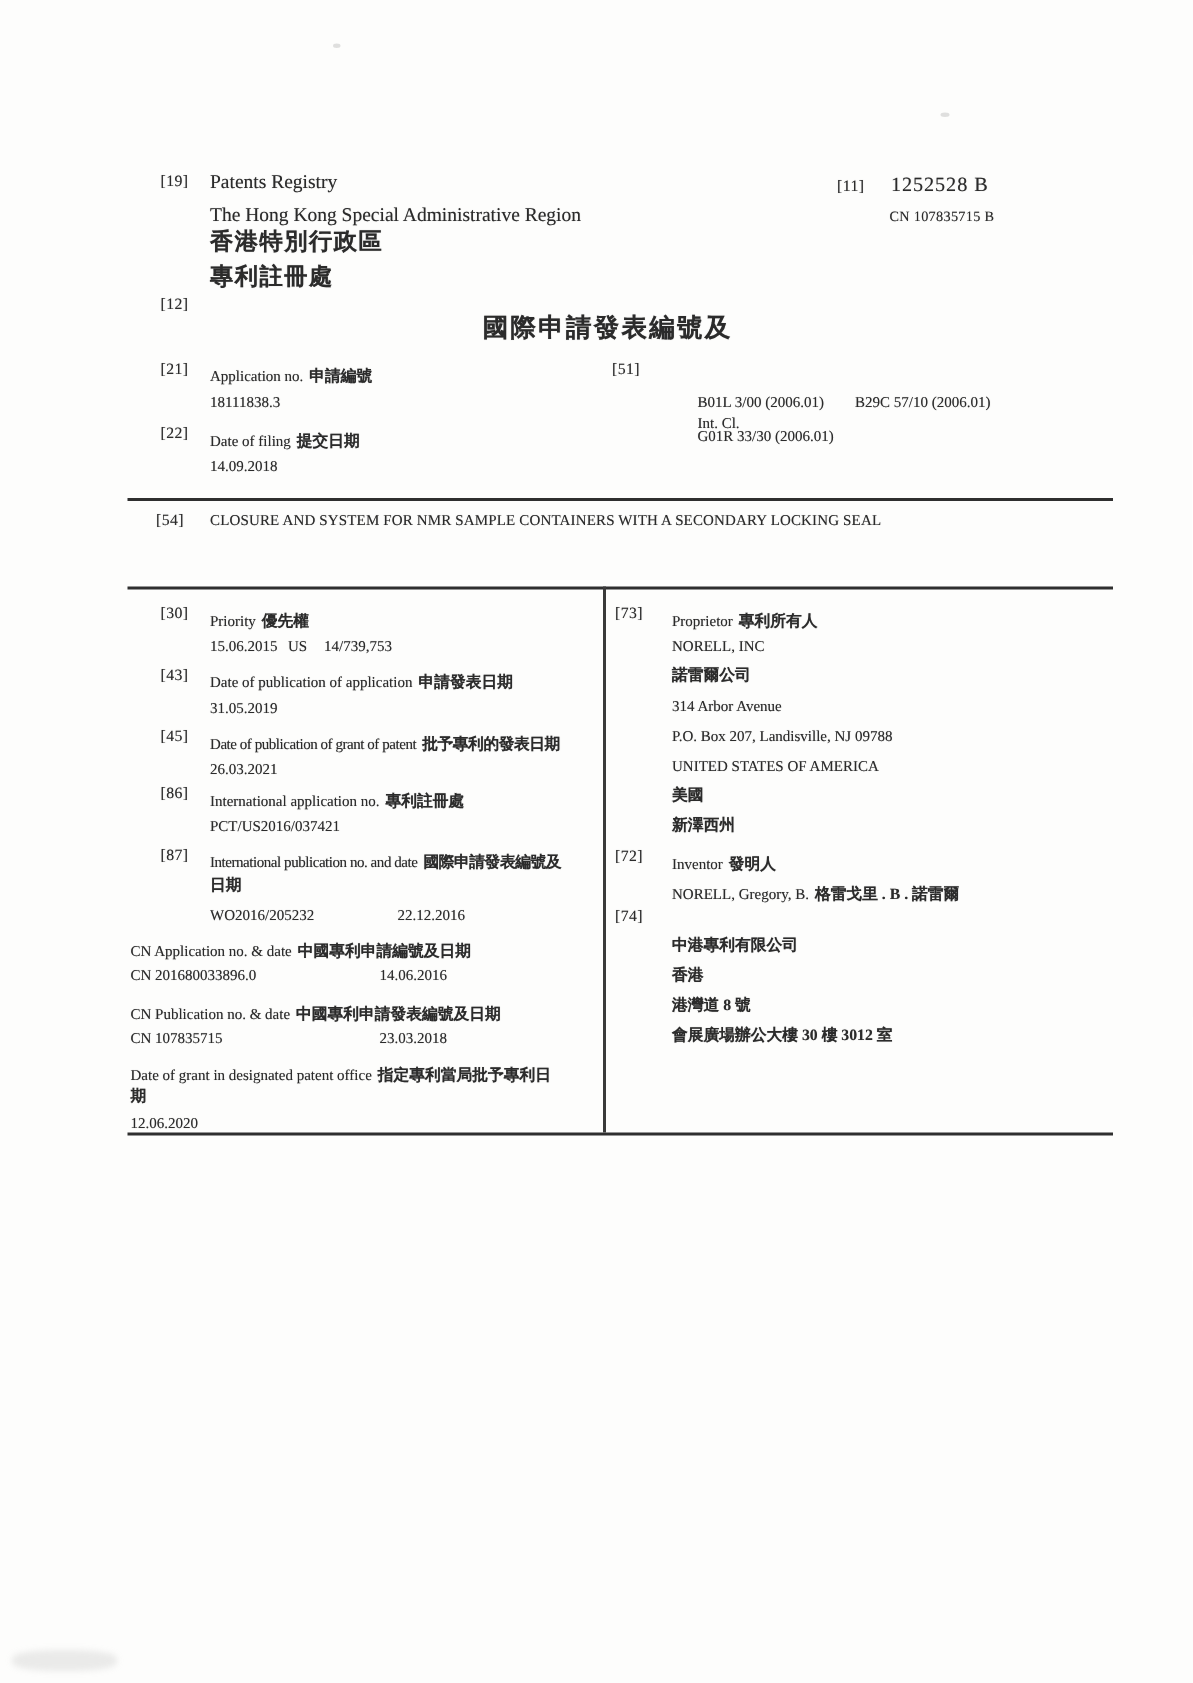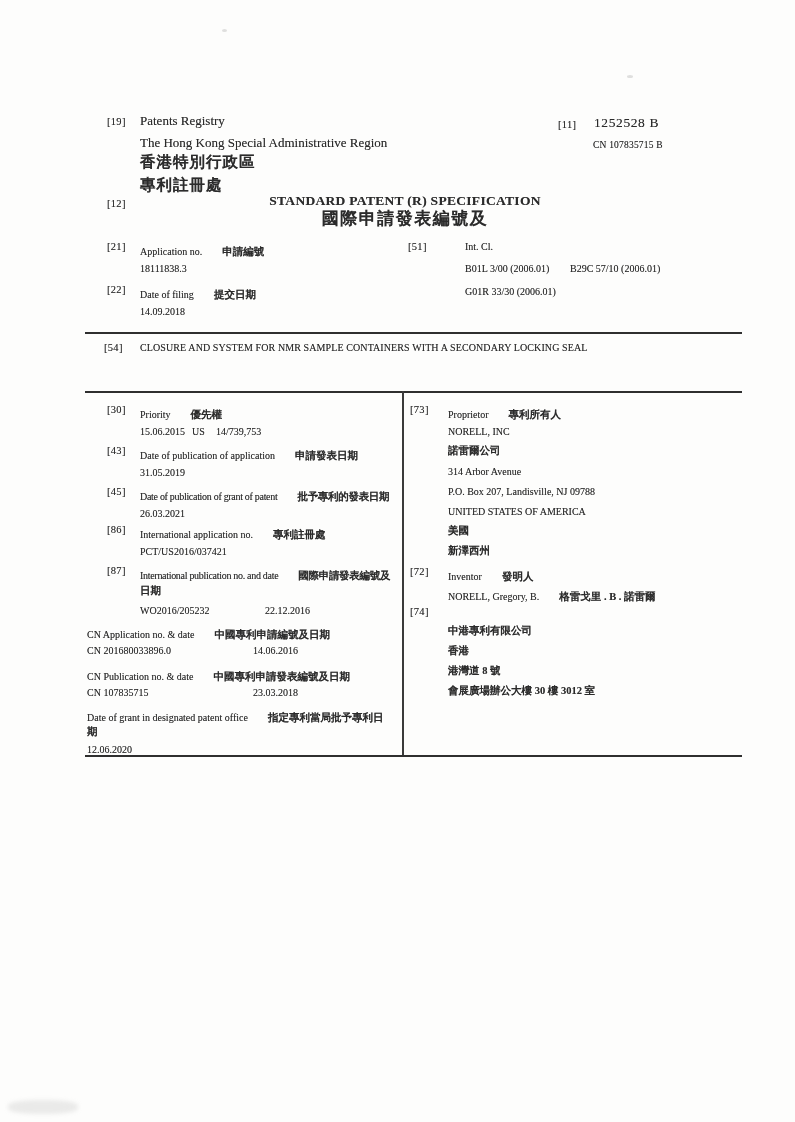--- a/index.html
+++ b/index.html
@@ -6,24 +6,24 @@
   .page {
     position:relative; width:795px; height:1122px; overflow:hidden;
     background:#fdfdfc;
     font-family:"Liberation Serif","DejaVu Serif",serif;
     color:#2b2b2b;
     text-shadow:0 0 0.5px rgba(70,70,70,0.55);
   }
   .abs { position:absolute; white-space:nowrap; line-height:1.15; }
   
   .tag   { font-size:10.5px; letter-spacing:0.3px; }
-  .en    { font-size:10px; }
+  .en    { font-size:10px;margin-top:36px; }
   .val   { font-size:10px; }
   .zh    { font-size:10.5px; font-weight:bold; }
-  .lbl .zh { margin-left:20px; }
+  .lbl .zh { margin-left:4px; }
   .h-en  { font-size:13px; }
   .h-zh  { font-size:15.5px; font-weight:bold; letter-spacing:1px; }
   .num11 { font-size:13.5px; letter-spacing:0.6px; }
   .cn11  { font-size:9.5px; letter-spacing:0.2px; }
   .t-en  { font-size:13.5px; font-weight:bold; letter-spacing:0.3px; }
   .t-zh  { font-size:17px; font-weight:bold; letter-spacing:1.5px; }
   .cap54 { font-size:10px; letter-spacing:0.1px; }
   .zh54  { font-size:11px; font-weight:bold; letter-spacing:0.8px; }
   .tight { letter-spacing:-0.3px; }
   .center-box { text-align:center; }
@@ -43,21 +43,20 @@
   <div class="abs h-en" style="left:140px;top:114px">Patents Registry</div>
   <div class="abs h-en" style="left:140px;top:136px">The Hong Kong Special Administrative Region</div>
   <div class="abs h-zh" style="left:140px;top:153px">香港特別行政區</div>
   <div class="abs h-zh" style="left:140px;top:176px">專利註冊處</div>
 
   <div class="abs tag" style="left:558px;top:119px">[11]</div>
   <div class="abs num11" style="left:594px;top:115px">1252528 B</div>
   <div class="abs cn11" style="left:593px;top:140px">CN 107835715 B</div>
 
   <div class="abs tag" style="left:107px;top:198px">[12]</div>
-  <div class="abs t-en center-box" style="left:85px;top:193px;width:640px">STANDARD PATENT (R) SPECIFICATION</div>
   <div class="abs t-zh center-box" style="left:85px;top:209px;width:640px">國際申請發表編號及</div>
 
   <div class="abs tag" style="left:107px;top:241px">[21]</div>
   <div class="abs lbl" style="left:140px;top:241px">
     <span class="en">Application no.</span><span class="zh">申請編號</span>
   </div>
   <div class="abs val" style="left:140px;top:263px">18111838.3</div>
 
   <div class="abs tag" style="left:107px;top:284px">[22]</div>
   <div class="abs lbl" style="left:140px;top:284px">

